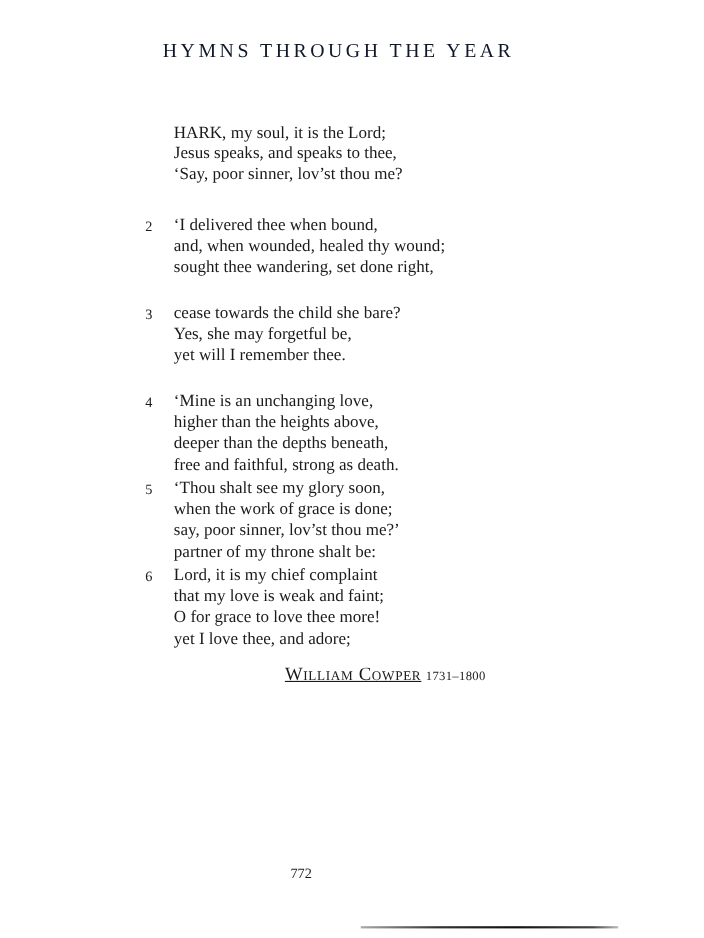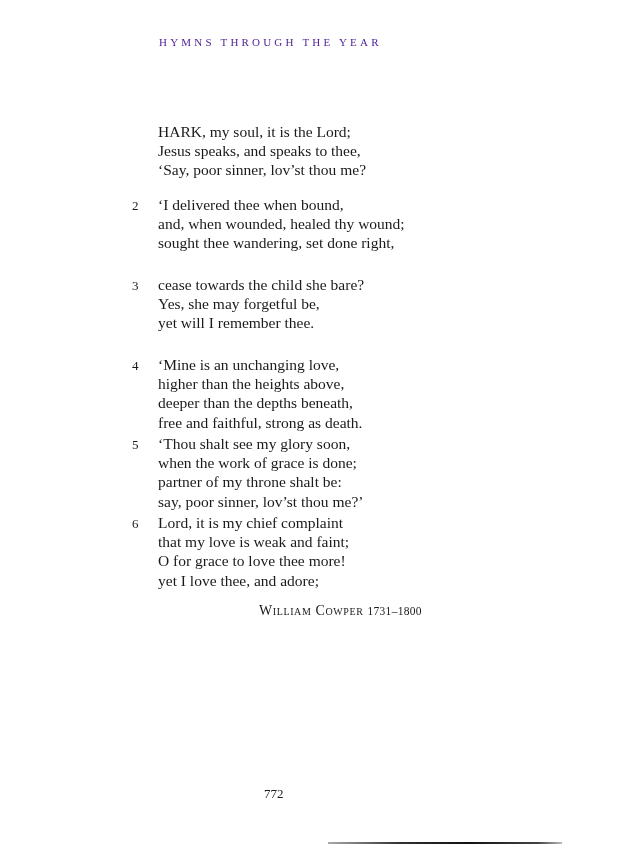--- a/index.html
+++ b/index.html
@@ -3,54 +3,53 @@
 <meta charset="utf-8">
 <style>
   html, body { margin: 0; padding: 0; background: #ffffff; }
   body {
     width: 640px; height: 853px; position: relative; overflow: hidden;
     font-family: "Liberation Serif", "DejaVu Serif", serif;
     color: #1a1a1a;
   }
   .running-head {
     position: absolute; left: 148px; top: 36px;
-    font-size: 11px; letter-spacing: 3.2px;
-    color: #4c1d95;
-    margin-left: 11px;
+    font-size: 18px; letter-spacing: 3.2px;
+    color: #0f172a;
   }
   .stanza {
     position: absolute; left: 158px;
     font-size: 15.5px; line-height: 19.2px;
   }
   .stanza .num {
     position: absolute; left: -26px; top: 1px;
     font-size: 13px;
   }
   .line { display: block; white-space: nowrap; }
   .author {
     position: absolute; left: 259px; top: 603px;
     font-size: 13px; letter-spacing: 0.3px; white-space: nowrap;
   }
-  .author .name { font-variant: small-caps; font-size: 14px; letter-spacing: 0.6px; }
+  .author .name { font-variant: small-caps; font-size: 17px; letter-spacing: 0.6px; text-decoration: underline; }
   .author .dates { font-size: 11.5px; margin-left: 4px; }
   .page-number {
     position: absolute; left: 264px; top: 786px;
     font-size: 13px;
   }
   .bottom-rule {
     position: absolute; left: 328px; top: 842px; width: 234px; height: 1.5px;
     background: linear-gradient(90deg, #aaa 0%, #333 30%, #111 60%, #444 90%, #bbb 100%);
   }
 </style>
 </head>
 <body>
 
 <div class="running-head">HYMNS THROUGH THE YEAR</div>
 
-<div class="stanza" style="top:122px">
+<div class="stanza" style="top:111px">
   <span class="line">HARK, my soul, it is the Lord;</span>
   <span class="line">Jesus speaks, and speaks to thee,</span>
   <span class="line">‘Say, poor sinner, lov’st thou me?</span>
 </div>
 
 <div class="stanza" style="top:195px">
   <span class="num">2</span>
   <span class="line">‘I delivered thee when bound,</span>
   <span class="line">and, when wounded, healed thy wound;</span>
   <span class="line">sought thee wandering, set done right,</span>
@@ -68,22 +67,22 @@
   <span class="line">‘Mine is an unchanging love,</span>
   <span class="line">higher than the heights above,</span>
   <span class="line">deeper than the depths beneath,</span>
   <span class="line">free and faithful, strong as death.</span>
 </div>
 
 <div class="stanza" style="top:434px">
   <span class="num">5</span>
   <span class="line">‘Thou shalt see my glory soon,</span>
   <span class="line">when the work of grace is done;</span>
+  <span class="line">say, poor sinner, lov’st thou me?’</span>
   <span class="line">partner of my throne shalt be:</span>
-  <span class="line">say, poor sinner, lov’st thou me?’</span>
 </div>
 
 <div class="stanza" style="top:513px">
   <span class="num">6</span>
   <span class="line">Lord, it is my chief complaint</span>
   <span class="line">that my love is weak and faint;</span>
   <span class="line">O for grace to love thee more!</span>
   <span class="line">yet I love thee, and adore;</span>
 </div>
 

